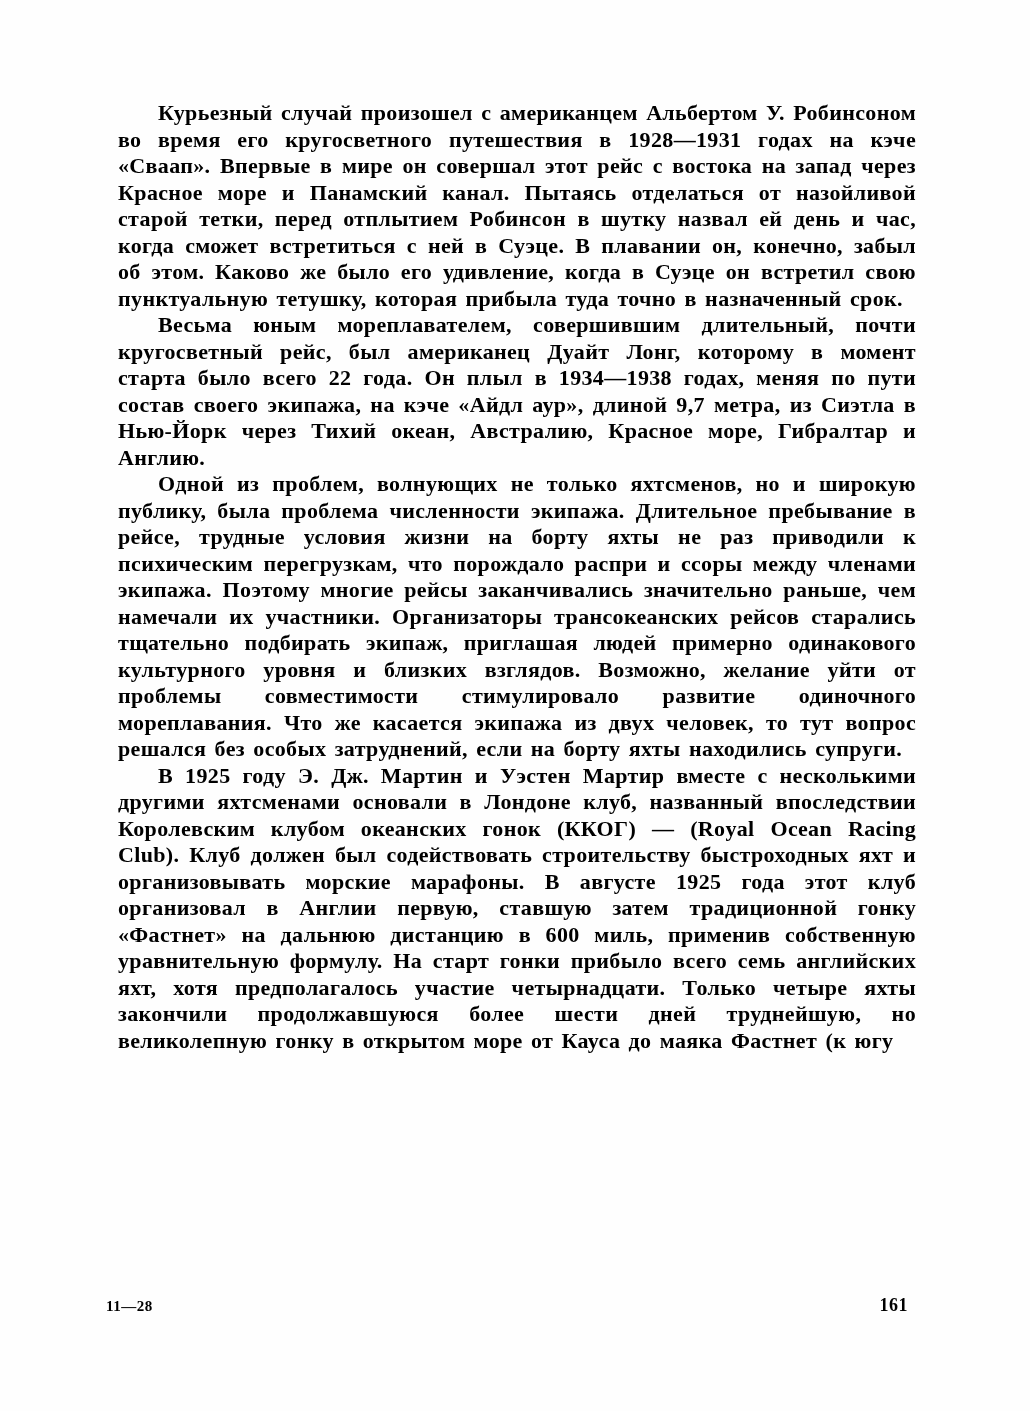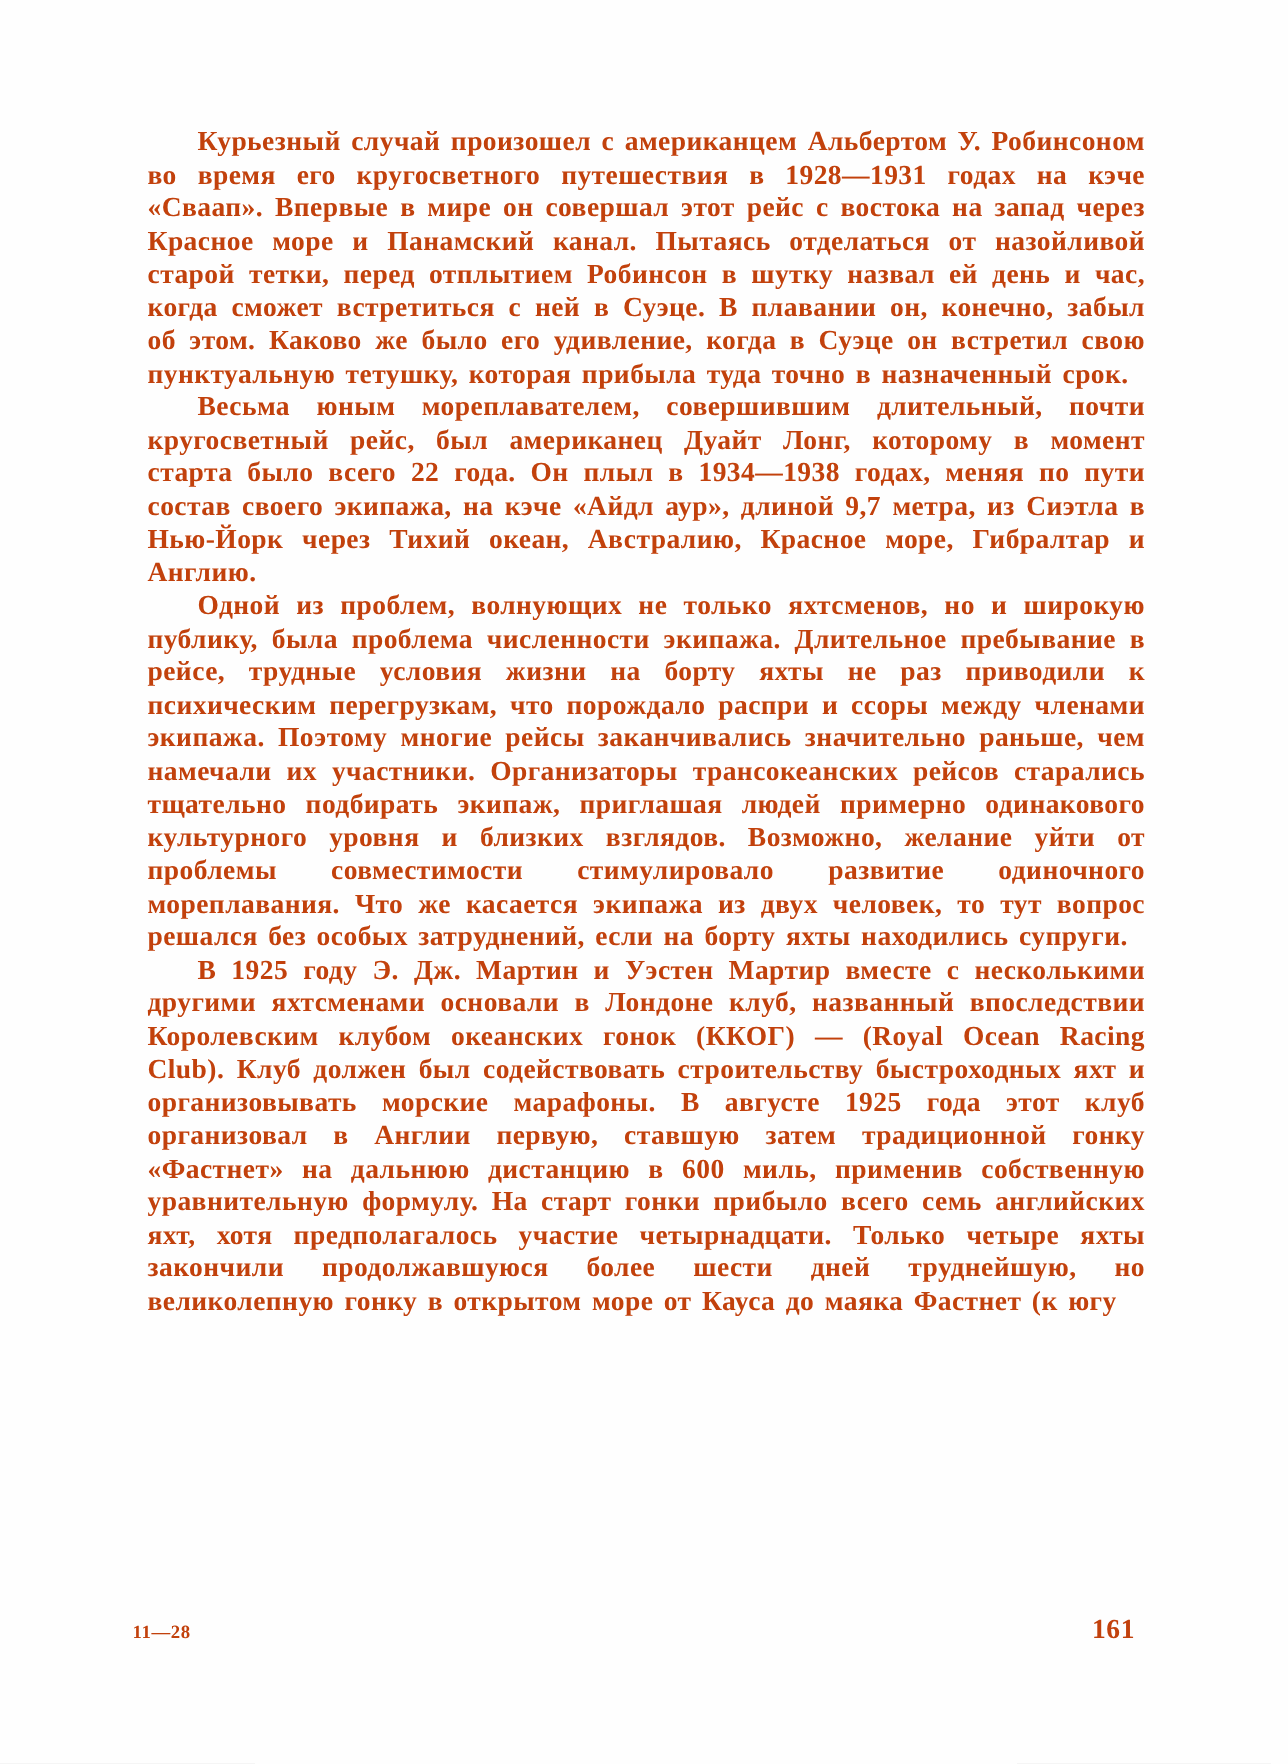--- a/index.html
+++ b/index.html
@@ -8,21 +8,21 @@
     background: #e9e9e9;
   }
   .page {
     position: relative;
     width: 1030px;
     height: 1411px;
     margin: 0 auto;
     background: #fefefe;
     overflow: hidden;
     font-family: "Liberation Serif", "DejaVu Serif", serif;
-    color: #c2410c;
+    color: #000000;
   }
   .text-block {
     position: absolute;
     left: 118px;
     top: 100px;
     width: 798px;
     text-align: justify;
     font-size: 22px;
     line-height: 26.5px;
     font-weight: 600;
@@ -47,21 +47,21 @@
     font-size: 17px;
     font-weight: 600;
     letter-spacing: 0.5px;
   }
   .footer .sig {
     font-size: 15px;
     margin-top: 12px;
   }
   .footer .pagenum {
     margin-right: 8px;
-    font-size: 22px;
+    font-size: 18px;
   }
 </style>
 </head>
 <body>
 
 <div class="page">
   <main class="text-block">
     <p>Курьезный случай произошел с американцем Альбертом У. Робинсоном во время его кругосветного путешествия в 1928—1931 годах на кэче «Сваап». Впервые в мире он совершал этот рейс с востока на запад через Красное море и Панамский канал. Пытаясь отделаться от назойливой старой тетки, перед отплытием Робинсон в шутку назвал ей день и час, когда сможет встретиться с ней в Суэце. В плавании он, конечно, забыл об этом. Каково же было его удивление, когда в Суэце он встретил свою пунктуальную тетушку, которая прибыла туда точно в назначенный срок.</p>
     <p>Весьма юным мореплавателем, совершившим длительный, почти кругосветный рейс, был американец Дуайт Лонг, которому в момент старта было всего 22 года. Он плыл в 1934—1938 годах, меняя по пути состав своего экипажа, на кэче «Айдл аур», длиной 9,7 метра, из Сиэтла в Нью-Йорк через Тихий океан, Австралию, Красное море, Гибралтар и Англию.</p>
     <p>Одной из проблем, волнующих не только яхтсменов, но и широкую публику, была проблема численности экипажа. Длительное пребывание в рейсе, трудные условия жизни на борту яхты не раз приводили к психическим перегрузкам, что порождало распри и ссоры между членами экипажа. Поэтому многие рейсы заканчивались значительно раньше, чем намечали их участники. Организаторы трансокеанских рейсов старались тщательно подбирать экипаж, приглашая людей примерно одинакового культурного уровня и близких взглядов. Возможно, желание уйти от проблемы совместимости стимулировало развитие одиночного мореплавания. Что же касается экипажа из двух человек, то тут вопрос решался без особых затруднений, если на борту яхты находились супруги.</p>

